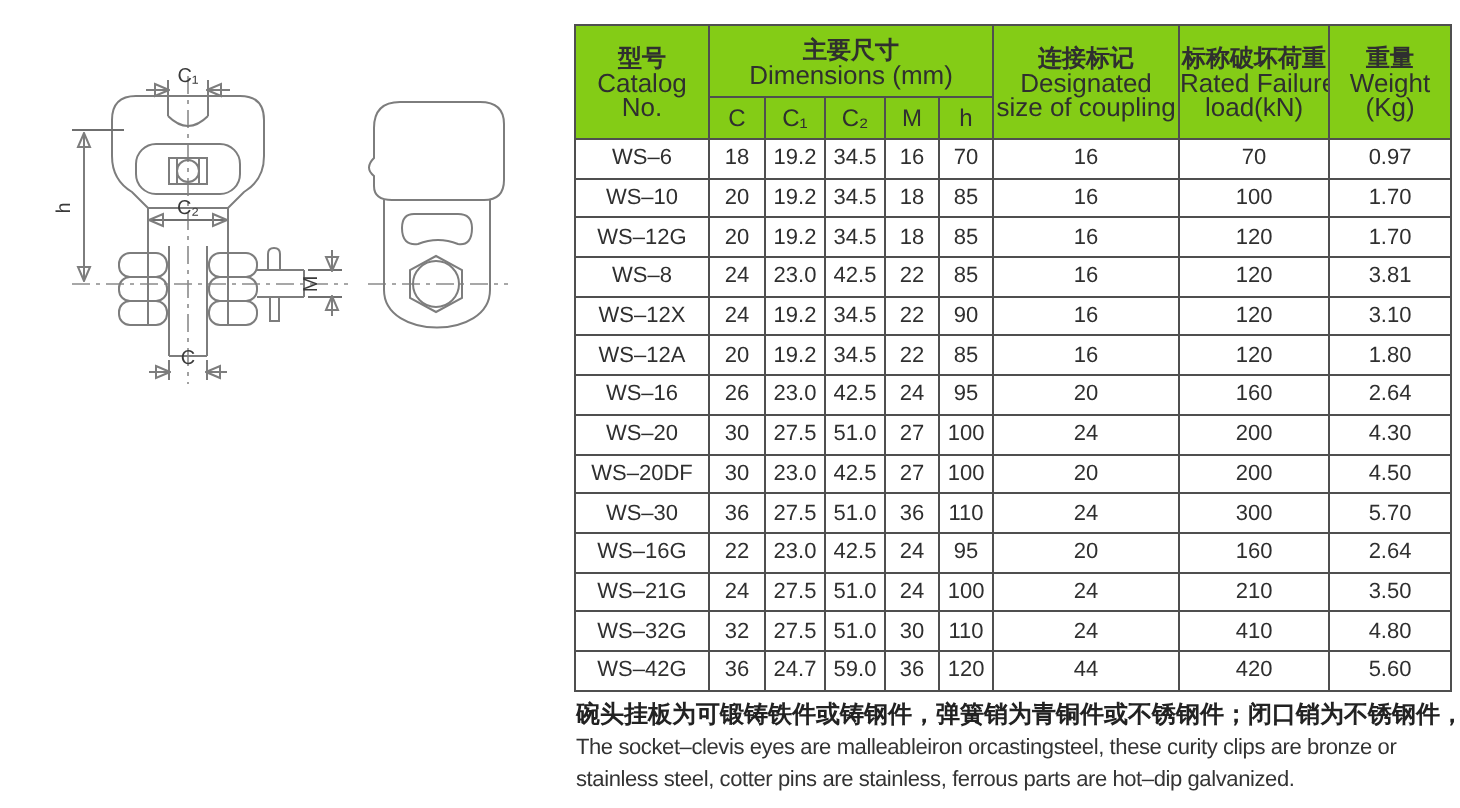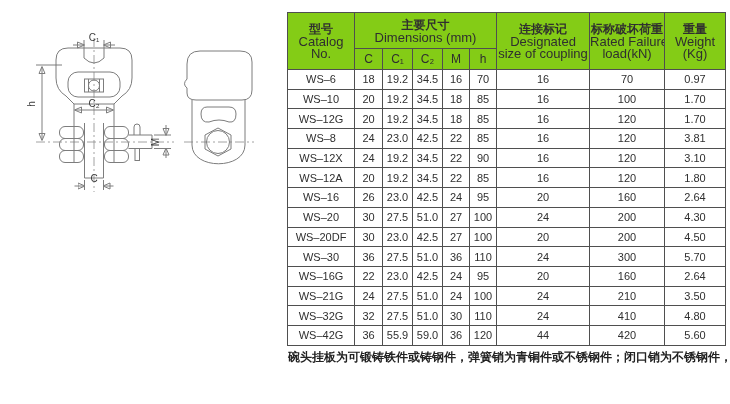--- a/index.html
+++ b/index.html
@@ -303,30 +303,31 @@
         <td>51.0</td>
         <td>30</td>
         <td>110</td>
         <td>24</td>
         <td>410</td>
         <td>4.80</td>
       </tr>
           <tr>
         <td>WS–42G</td>
         <td>36</td>
-        <td>55.9</td>
+        <td>24.7</td>
         <td>59.0</td>
         <td>36</td>
         <td>120</td>
         <td>44</td>
         <td>420</td>
         <td>5.60</td>
       </tr>
         </tbody>
     </table>
 
   </div>
 
   <div class="notes">
     <div class="note-zh">碗头挂板为可锻铸铁件或铸钢件，弹簧销为青铜件或不锈钢件；闭口销为不锈钢件，钢铁制件热镀锌。</div>
+    <div class="note-en">The socket–clevis eyes are malleableiron orcastingsteel, these curity clips are bronze or stainless steel, cotter pins are stainless, ferrous parts are hot–dip galvanized.</div>
   </div>
 
 </div>
 
 </body></html>

